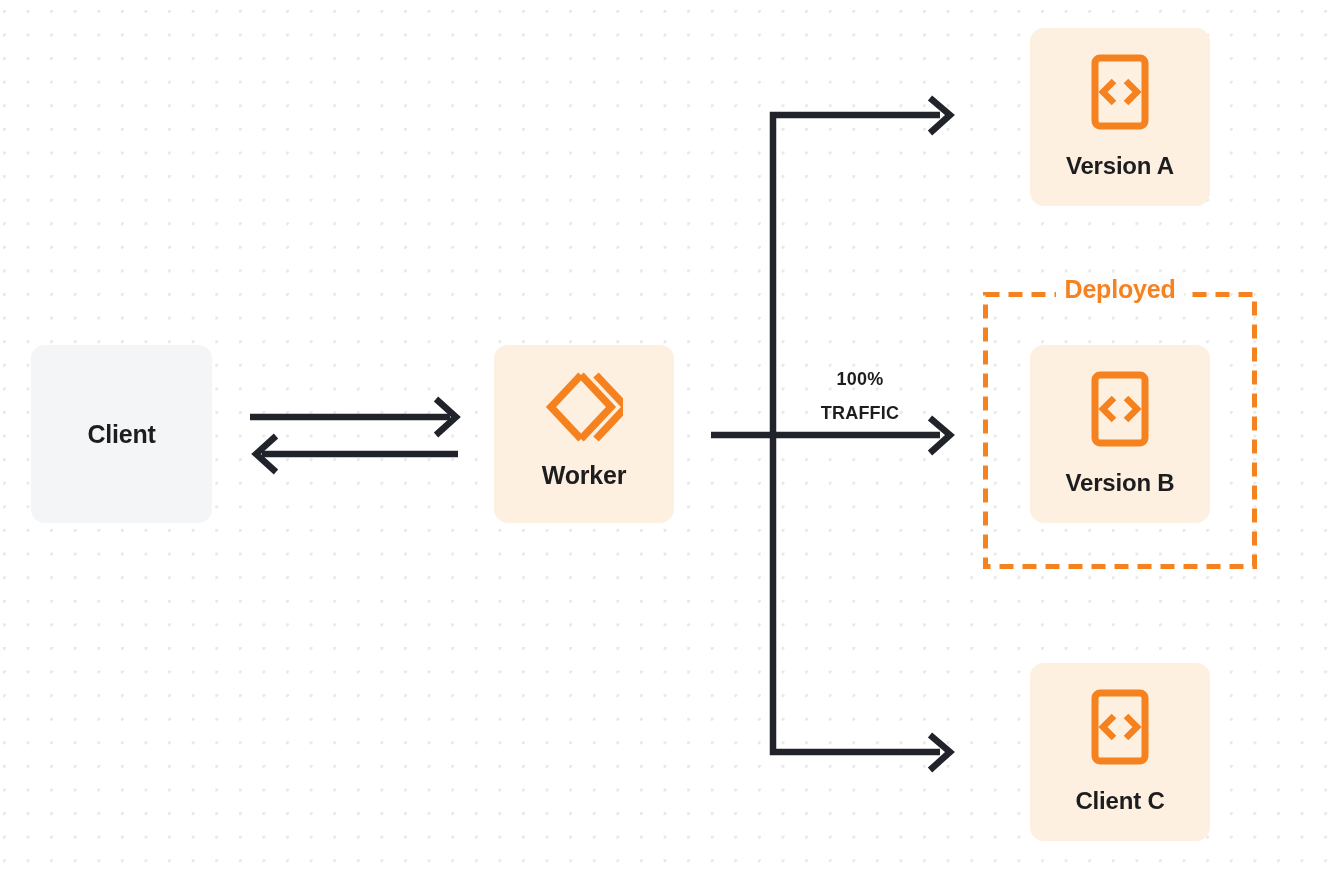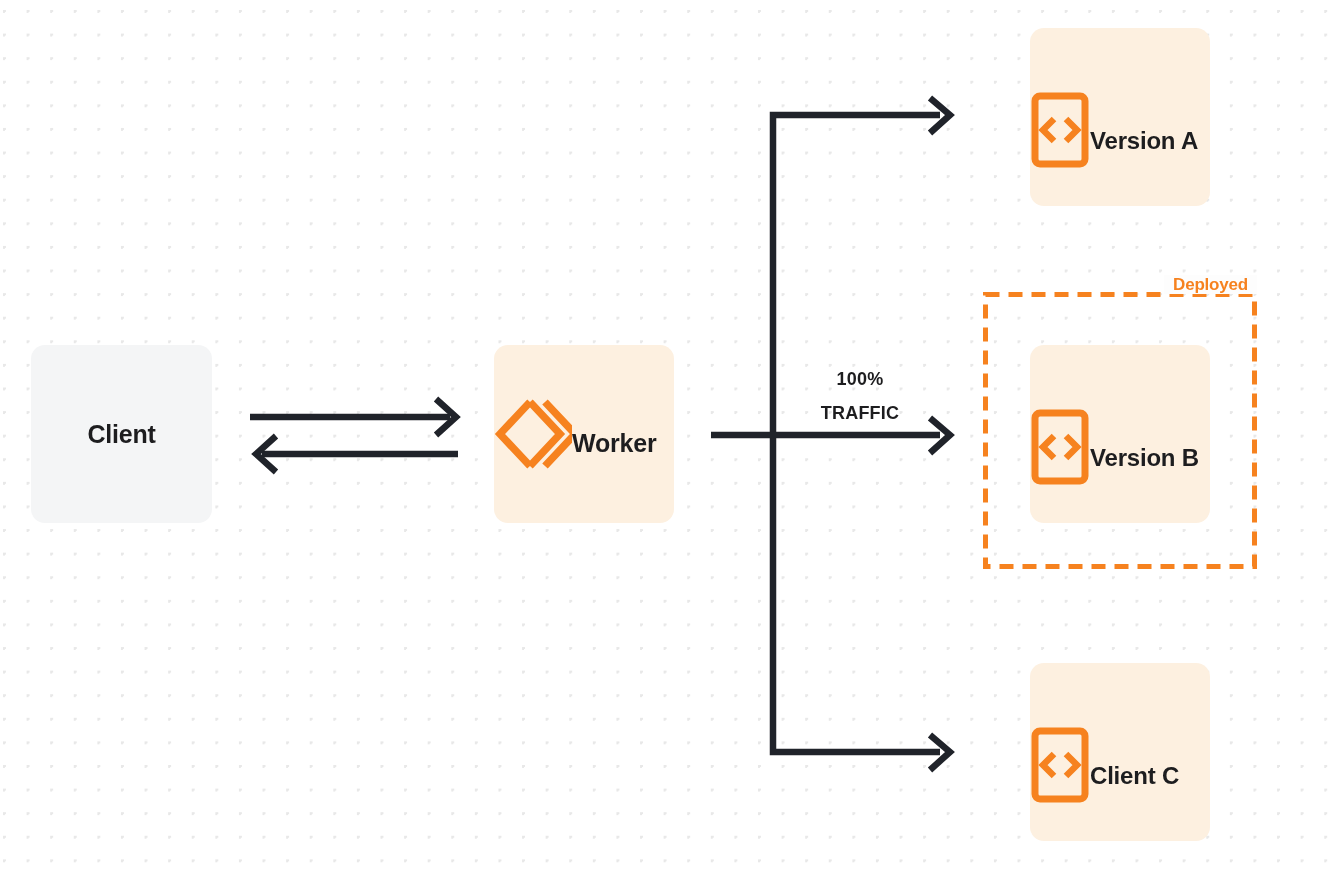--- a/index.html
+++ b/index.html
@@ -18,21 +18,21 @@
     overflow: hidden;
     font-family: "Liberation Sans", sans-serif;
     -webkit-font-smoothing: antialiased;
   }
 
   
   .node {
     position: absolute;
     border-radius: 14px;
     display: flex;
-    flex-direction: row;
+    flex-direction: column;
     align-items: center;
     justify-content: center;
     box-sizing: border-box;
   }
   .node-label {
     font-weight: bold;
     color: #1d1d1f;
     letter-spacing: -0.2px;
     white-space: nowrap;
   }
@@ -48,20 +48,21 @@
   #client-node .node-label { font-size: 25px; }
 
   
   #worker-node {
     left: 494px;
     top: 345px;
     width: 180px;
     height: 178px;
     background: #fdf0e0;
     justify-content: flex-start;
+    padding-top: 26px;
   }
   #worker-node .node-label { font-size: 25px; margin-top: 18px; }
 
   
   .version-node {
     width: 180px;
     height: 178px;
     background: #fdf0e0;
     left: 1030px;
     justify-content: flex-start;
@@ -85,22 +86,22 @@
     height: 277px;
     box-sizing: border-box;
     pointer-events: none;
   }
   #deployed-group svg { display: block; overflow: visible; }
   #deployed-label {
     position: absolute;
     left: 0;
     top: -17px;
     width: 100%;
-    text-align: right;
-    font-size: 17px;
+    text-align: center;
+    font-size: 25px;
     font-weight: bold;
     color: #f6821f;
     letter-spacing: -0.2px;
     background: transparent;
   }
   #deployed-label span {
     background: #fdfdfd;
     padding: 0 9px;
   }
 

